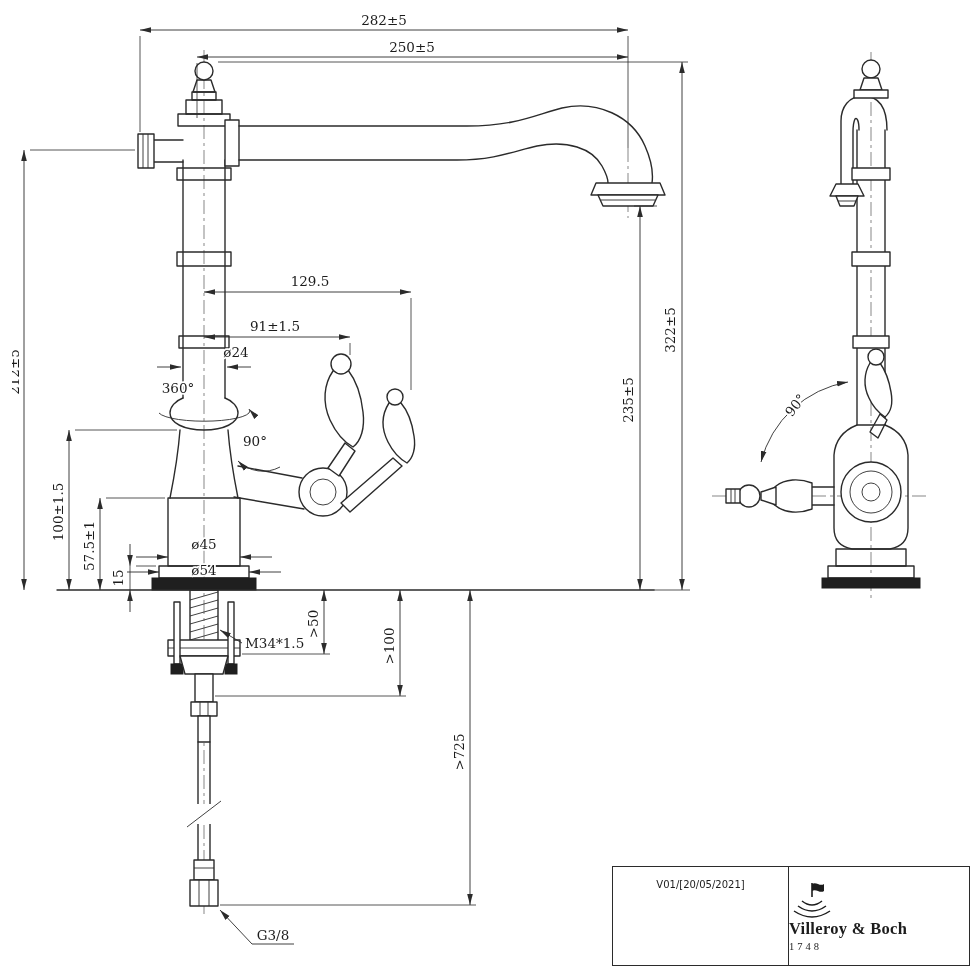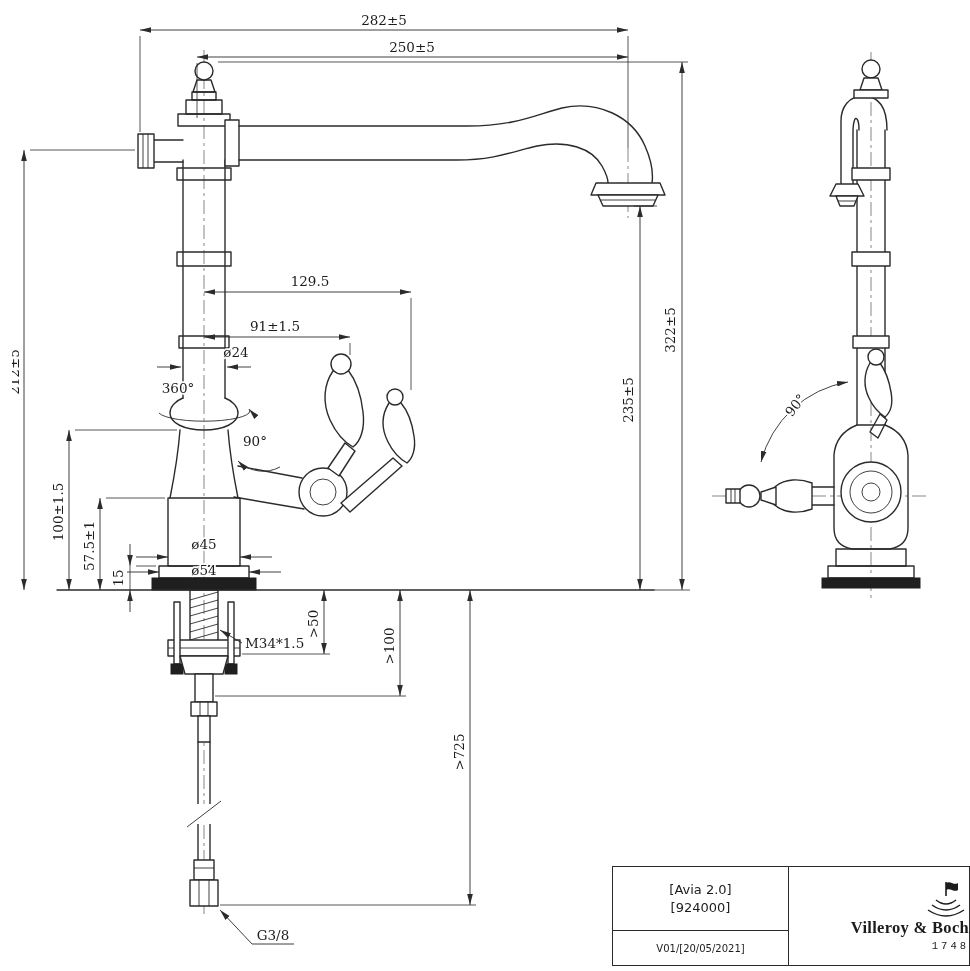--- a/index.html
+++ b/index.html
@@ -22,23 +22,23 @@
   text.dim.start { text-anchor:start; }
 
   
   .titleblock { position:absolute; left:600px; top:866px; width:358px; height:100px;
                 border:1.4px solid #2b2b2b; display:flex; background:#fff; box-sizing:border-box;
                 font-family:"DejaVu Sans", sans-serif; color:#1c1c1c; }
   .tb-left  { width:176px; border-right:1.4px solid #2b2b2b; display:flex; flex-direction:column; box-sizing:border-box; }
   .tb-model { flex:1; border-bottom:1.4px solid #2b2b2b; display:flex; flex-direction:column;
               justify-content:center; align-items:center; gap:3px; font-size:13px; }
   .tb-version { height:34px; display:flex; align-items:center; justify-content:center; font-size:10px; }
-  .tb-right { flex:1; display:flex; flex-direction:column; align-items:flex-end; justify-content:center; }
+  .tb-right { flex:1; display:flex; flex-direction:column; align-items:flex-start; justify-content:center; }
   .vb-name  { font-family:"Liberation Serif", serif; font-weight:bold; font-size:16.5px; letter-spacing:.3px; }
-  .vb-year  { font-family:Liberation Mono, monospace; font-size:10.5px; letter-spacing:3px; margin-top:2px; }
+  .vb-year  { font-family:Liberation Serif, serif; font-size:10.5px; letter-spacing:3px; margin-top:2px; }
 </style>
 </head>
 <body>
 
 <div class="stage">
 
 <svg class="sheet" width="970" height="971" viewBox="0 0 970 971">
   <defs>
     <marker id="arw" viewBox="0 0 11 8" refX="11" refY="4" markerWidth="11" markerHeight="8" markerUnits="userSpaceOnUse" orient="auto-start-reverse">
       <path d="M0,1.2 L11,4 L0,6.8 Z" fill="#2b2b2b"></path>
@@ -272,24 +272,20 @@
     <path class="lead" d="M282,944 L240,944 L208,910"></path>
     <text class="dim" x="261" y="940">G3/8</text>
 
     <path class="dimln" d="M749,462 A108,108 0 0 1 836,382"></path>
     <text class="dim" x="787" y="408" transform="rotate(-52 787 408)">90°</text>
   </g>
 </svg>
 
 <div class="titleblock">
   <div class="tb-left">
-    <div class="tb-model">
-      <div>[Avia 2.0]</div>
-      <div>[924000]</div>
-    </div>
     <div class="tb-version">V01/[20/05/2021]</div>
   </div>
   <div class="tb-right">
     <svg width="46" height="38" viewBox="0 0 46 38">
       <path d="M23,2 L23,16" stroke="#1c1c1c" stroke-width="1.6" fill="none"></path>
       <path d="M23,3 C27,0 31,6 35,3 L35,10 C31,13 27,7 23,10 Z" fill="#1c1c1c"></path>
       <path d="M13,20 Q23,28 33,20" stroke="#1c1c1c" stroke-width="1.5" fill="none"></path>
       <path d="M9,25 Q23,35 37,25" stroke="#1c1c1c" stroke-width="1.5" fill="none"></path>
       <path d="M5,30 Q23,42 41,30" stroke="#1c1c1c" stroke-width="1.5" fill="none"></path>
     </svg>

